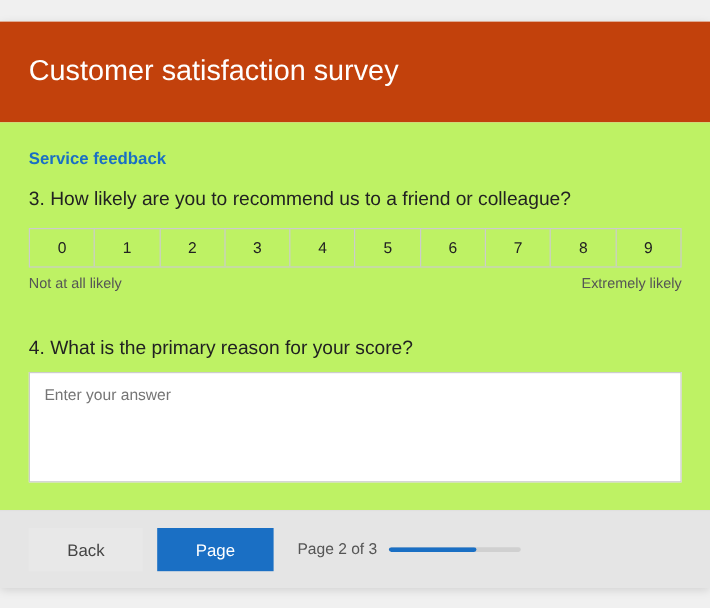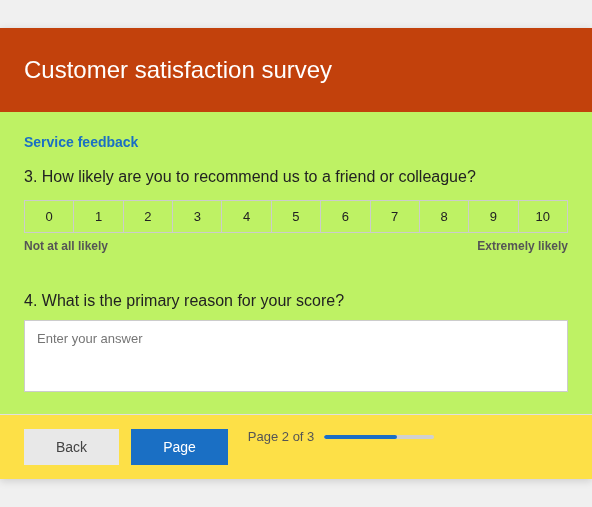--- a/index.html
+++ b/index.html
@@ -57,42 +57,41 @@
     }
     .likert-cell:last-child {
       border-right: none;
     }
     .likert-labels {
       display: flex;
       justify-content: space-between;
       font-size: 12px;
       color: #555;
       margin-bottom: 39px;
-      font-weight: bold;
     }
     .question-4 {
       margin-bottom: 10px;
     }
     .answer-textarea {
       width: 100%;
-      height: 72px;
+      height: 92px;
       border: 1px solid #ccc;
       padding: 10px 12px;
       font-size: 13px;
       color: #888;
       resize: none;
       font-family: inherit;
       outline: none;
     }
     .survey-footer {
-      background: #fde047;
+      background: #e5e5e5;
       border-top: 1px solid #e0e0e0;
       padding: 14px 24px;
       display: flex;
-      align-items: flex-start;
+      align-items: center;
       gap: 12px;
     }
     .btn-back {
       background: #e8e8e8;
       color: #444;
       border: none;
       padding: 10px 32px;
       font-size: 14px;
       cursor: pointer;
       min-width: 90px;
@@ -152,21 +151,20 @@
       <div class="likert-cell">0</div>
       <div class="likert-cell">1</div>
       <div class="likert-cell">2</div>
       <div class="likert-cell">3</div>
       <div class="likert-cell">4</div>
       <div class="likert-cell">5</div>
       <div class="likert-cell">6</div>
       <div class="likert-cell">7</div>
       <div class="likert-cell">8</div>
       <div class="likert-cell">9</div>
-      <div class="likert-cell">10</div>
     </div>
 
     <div class="likert-labels">
       <span>Not at all likely</span>
       <span>Extremely likely</span>
     </div>
 
     
     <div class="question question-4">
       <span>4.</span>

